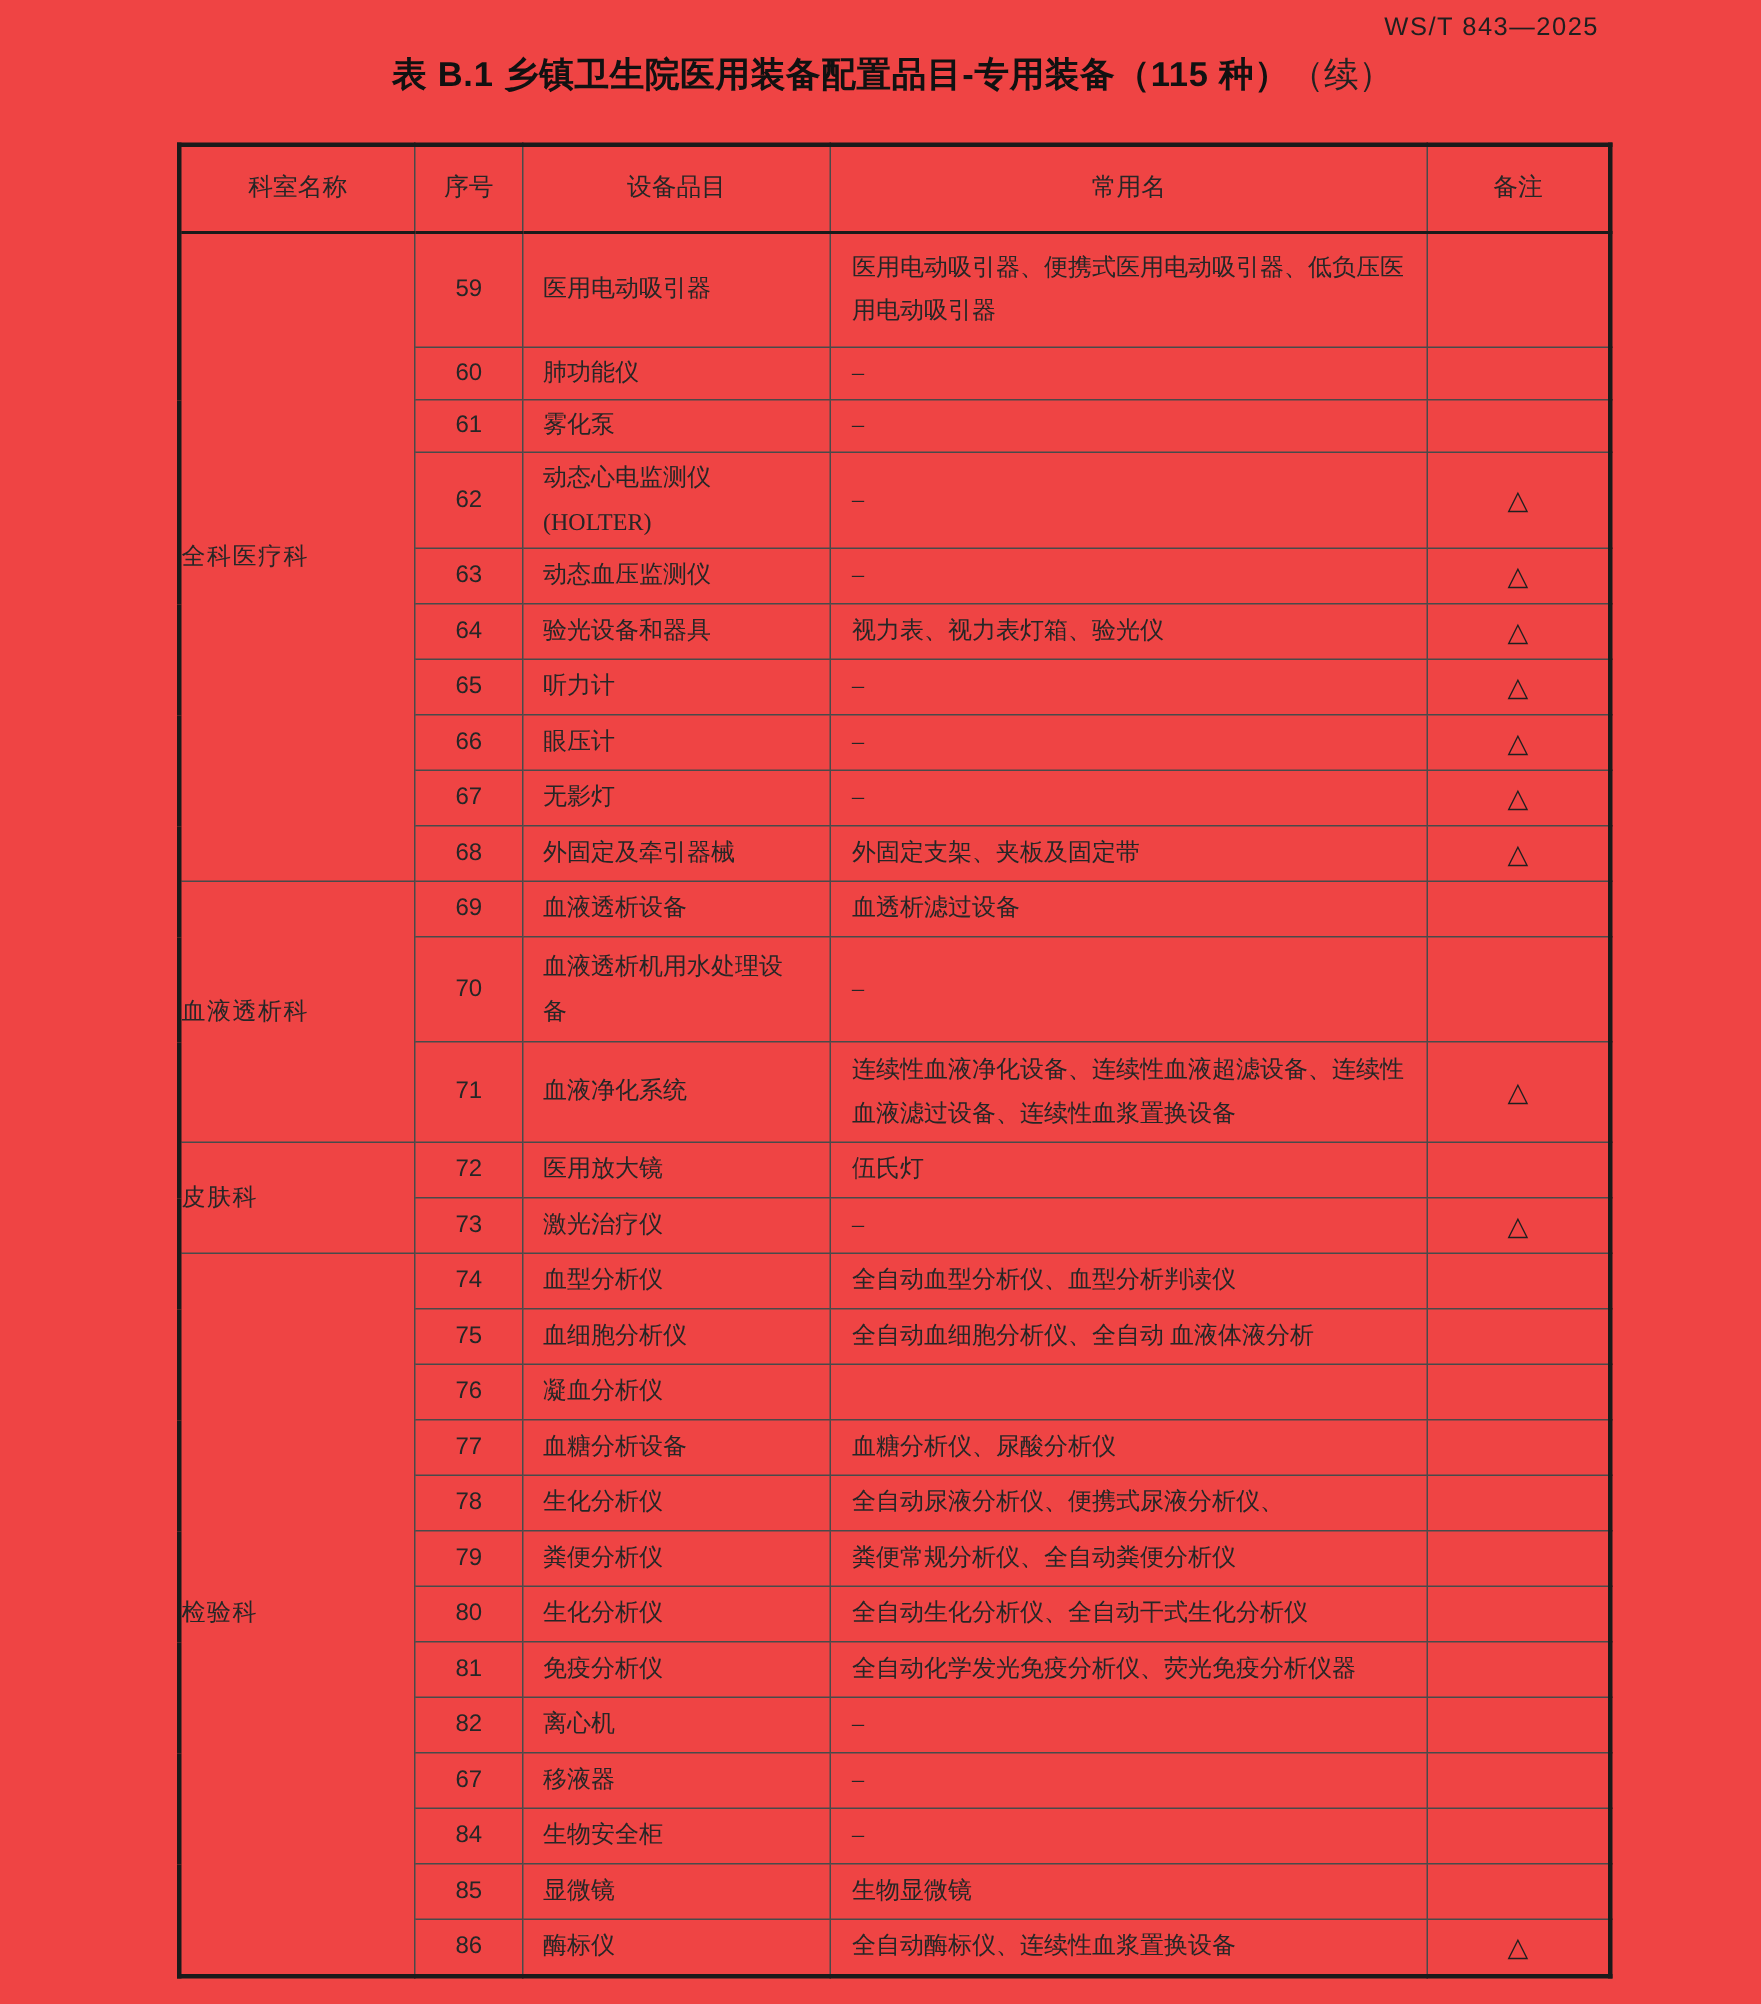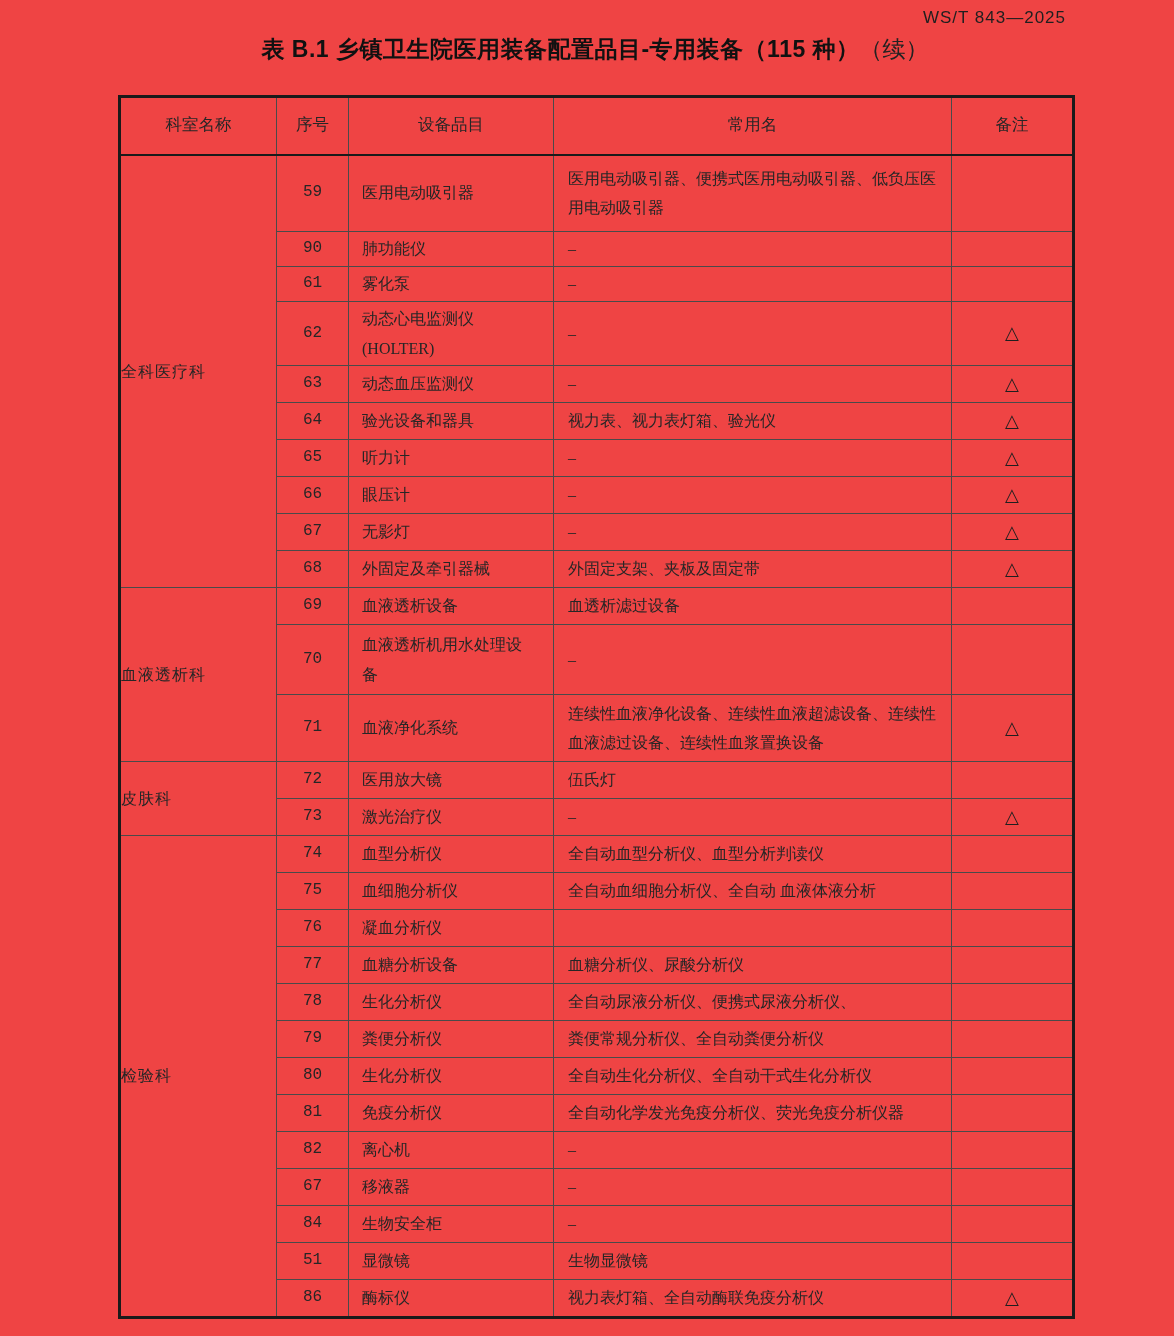--- a/index.html
+++ b/index.html
@@ -59,21 +59,21 @@
     vertical-align: middle;
     overflow: hidden;
   }
   table.equip thead th {
     font-weight: normal;
     text-align: center;
     border-bottom: 2px solid #1a1a1a;
     font-size: 16.5px;
   }
   td.dept { text-align: left; letter-spacing: 1px; }
-  td.no   { text-align: center; font-family: Liberation Mono, monospace; }
+  td.no   { text-align: center; font-family: Liberation Sans, sans-serif; }
   td.item { text-align: left; padding: 2px 16px 2px 13px; }
   td.common { text-align: left; padding: 2px 10px 2px 14px; font-family: Liberation Serif, serif; }
   td.note { text-align: center; font-size: 18px; color: #1f1f1f; }
   tr.r35 { height: 35px; }
   tr.r37 { height: 37px; }
   tr.r38 { height: 38px; }
   tr.r58 { height: 58px; margin-top: 32px; }
   tr.r63 { height: 63px; }
   tr.r67 { height: 67px; }
   tr.r70 { height: 70px; }
@@ -110,21 +110,21 @@
     <tbody>
 
       <tr class="r77">
         <td class="dept" rowspan="10">全科医疗科</td>
         <td class="no">59</td>
         <td class="item">医用电动吸引器</td>
         <td class="common">医用电动吸引器、便携式医用电动吸引器、低负压医用电动吸引器</td>
         <td class="note"></td>
       </tr>
       <tr class="r35">
-        <td class="no">90</td>
+        <td class="no">60</td>
         <td class="item">肺功能仪</td>
         <td class="common">–</td>
         <td class="note"></td>
       </tr>
       <tr class="r35">
         <td class="no">61</td>
         <td class="item">雾化泵</td>
         <td class="common">–</td>
         <td class="note"></td>
       </tr>
@@ -266,27 +266,27 @@
         <td class="common">–</td>
         <td class="note"></td>
       </tr>
       <tr class="r37">
         <td class="no">84</td>
         <td class="item">生物安全柜</td>
         <td class="common">–</td>
         <td class="note"></td>
       </tr>
       <tr class="r37">
-        <td class="no">51</td>
+        <td class="no">85</td>
         <td class="item">显微镜</td>
         <td class="common">生物显微镜</td>
         <td class="note"></td>
       </tr>
       <tr class="r38">
         <td class="no">86</td>
         <td class="item">酶标仪</td>
-        <td class="common">视力表灯箱、全自动酶联免疫分析仪</td>
+        <td class="common">全自动酶标仪、连续性血浆置换设备</td>
         <td class="note">△</td>
       </tr>
     </tbody>
   </table>
 
 </div>
 
 </body></html>

